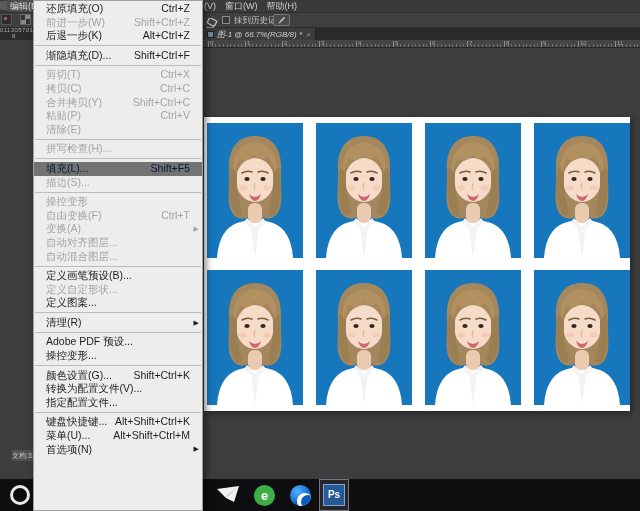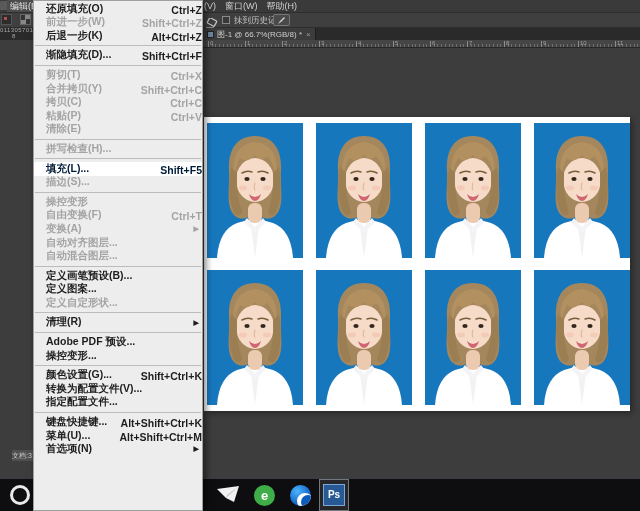--- a/index.html
+++ b/index.html
@@ -23,21 +23,21 @@
   .ob-check{position:absolute;left:222px;top:3px;width:8px;height:8px;background:#383838;border:1px solid #8a8a8a;box-sizing:border-box;}
   .ob-label{position:absolute;left:234px;top:0;height:14px;line-height:14px;font-size:8.5px;color:#c6c6c6;white-space:nowrap;}
   .brush-btn{position:absolute;left:273px;top:1px;width:17px;height:12px;background:#4a4a4a;border:1px solid #767676;
     border-radius:2px;box-sizing:border-box;display:flex;align-items:center;justify-content:center;}
 
   .tabbar{position:absolute;top:28px;left:0;right:0;height:12px;background:#2a2a2a;}
   .digits{position:absolute;left:0;top:-1px;width:33px;font-size:6px;color:#a8a8a8;letter-spacing:.4px;
     white-space:nowrap;overflow:hidden;}
   .digits2{position:absolute;left:12px;top:5px;font-size:6px;color:#a8a8a8;}
   .doc-tab{position:absolute;left:203px;top:0;height:12px;background:#3c3c3c;display:flex;align-items:center;
-    gap:3px;padding:0 4px;color:#cdcdcd;font-size:8px;white-space:nowrap;border-right:1px solid #1f1f1f;}
+    gap:3px;padding:0 4px;color:#cdcdcd;font-size:8px;white-space:nowrap;border-right:1px solid #1f1f1f;font-style:italic;}
   .doc-tab .thumb{width:7px;height:7px;background:#6f87a0;border:1px solid #222;box-sizing:border-box;}
   .doc-tab .close{color:#9a9a9a;font-size:8px;margin-left:1px;}
 
   .ruler{position:absolute;top:40px;left:203px;right:0;height:8px;background:#454545;border-bottom:1px solid #262626;box-sizing:border-box;}
   .ruler .ticks{position:absolute;left:5px;right:0;bottom:0;height:3px;
     background:repeating-linear-gradient(90deg,#6f6f6f 0 1px,transparent 1px 3.7px);}
   .ruler .ticks-major{position:absolute;left:5px;right:0;bottom:0;height:6px;
     background:repeating-linear-gradient(90deg,#8d8d8d 0 1px,transparent 1px 37px);}
   .ruler-num{position:absolute;top:0;font-size:6px;color:#a2a2a2;line-height:6px;}
 
@@ -49,25 +49,25 @@
     column-gap:13px;row-gap:12px;padding:6px 0 0 3px;box-sizing:border-box;}
   .photo{width:96px;height:135px;}
   .photo svg{display:block;}
   .status-frag{position:absolute;left:12px;top:402px;width:21px;height:11px;background:#4f4f4f;
     color:#c9c9c9;font-size:7px;line-height:11px;overflow:hidden;white-space:nowrap;}
 
   
   .menu-panel{position:absolute;left:33px;top:0;width:170px;height:511px;z-index:50;
     background:#ededed;border:1px solid #a0a0a0;box-sizing:border-box;
     box-shadow:3px 3px 7px rgba(0,0,0,.5);padding-top:1px;overflow:hidden;}
-  .menu-item{height:13.6px;display:flex;align-items:flex-end;position:relative;
-    padding:0 0 0 12px;font-size:10.5px;color:#1d1d1d;white-space:nowrap;cursor:default;font-weight:bold;}
+  .menu-item{height:13.6px;display:flex;align-items:flex-start;position:relative;
+    padding:0 12px 0 12px;font-size:10.5px;color:#1d1d1d;white-space:nowrap;cursor:default;}
   .menu-item .mi-shortcut{margin-left:auto;}
   .menu-item.disabled{color:#a4a4a4;}
-  .menu-item.selected{background:#ffffff;color:#001b38;}
+  .menu-item.selected{background:#737373;color:#001b38;}
   .mi-arrow{position:absolute;right:3px;top:50%;transform:translateY(-50%);font-size:7px;}
   .menu-sep{height:1px;background:#bcbcbc;margin:2.5px 1px;}
 
   
   .taskbar{position:absolute;left:0;right:0;bottom:0;height:33px;background:#0e0e11;border-top:1px solid #3a3d42;box-sizing:border-box;}
   .tb-ring{position:absolute;left:10px;top:6px;width:20px;height:20px;border-radius:50%;
     border:3px solid #e9e9e9;box-sizing:border-box;}
   .tb-mail{position:absolute;left:216px;top:7px;}
   .tb-green{position:absolute;left:254px;top:6px;width:21px;height:21px;border-radius:50%;background:#3fae49;
     color:#fff;font-size:13px;font-weight:bold;text-align:center;line-height:21px;}
@@ -357,26 +357,26 @@
         <div class="menu-item enabled">
           <span class="mi-label">渐隐填充(D)...</span>
           <span class="mi-shortcut">Shift+Ctrl+F</span>
         </div>
         <div class="menu-sep"></div>
         <div class="menu-item disabled">
           <span class="mi-label">剪切(T)</span>
           <span class="mi-shortcut">Ctrl+X</span>
         </div>
         <div class="menu-item disabled">
+          <span class="mi-label">拷贝(C)</span>
+          <span class="mi-shortcut">Ctrl+C</span>
+        </div>
+        <div class="menu-item disabled">
           <span class="mi-label">合并拷贝(Y)</span>
           <span class="mi-shortcut">Shift+Ctrl+C</span>
-        </div>
-        <div class="menu-item disabled">
-          <span class="mi-label">拷贝(C)</span>
-          <span class="mi-shortcut">Ctrl+C</span>
         </div>
         <div class="menu-item disabled">
           <span class="mi-label">粘贴(P)</span>
           <span class="mi-shortcut">Ctrl+V</span>
         </div>
         <div class="menu-item disabled">
           <span class="mi-label">清除(E)</span>
         </div>
         <div class="menu-sep"></div>
         <div class="menu-item disabled">
@@ -405,25 +405,25 @@
         <div class="menu-item disabled">
           <span class="mi-label">自动对齐图层...</span>
         </div>
         <div class="menu-item disabled">
           <span class="mi-label">自动混合图层...</span>
         </div>
         <div class="menu-sep"></div>
         <div class="menu-item enabled">
           <span class="mi-label">定义画笔预设(B)...</span>
         </div>
+        <div class="menu-item disabled">
+          <span class="mi-label">定义自定形状...</span>
+        </div>
         <div class="menu-item enabled">
           <span class="mi-label">定义图案...</span>
-        </div>
-        <div class="menu-item disabled">
-          <span class="mi-label">定义自定形状...</span>
         </div>
         <div class="menu-sep"></div>
         <div class="menu-item enabled">
           <span class="mi-label">清理(R)</span>
           <span class="mi-arrow">▶</span>
         </div>
         <div class="menu-sep"></div>
         <div class="menu-item enabled">
           <span class="mi-label">Adobe PDF 预设...</span>
         </div>

